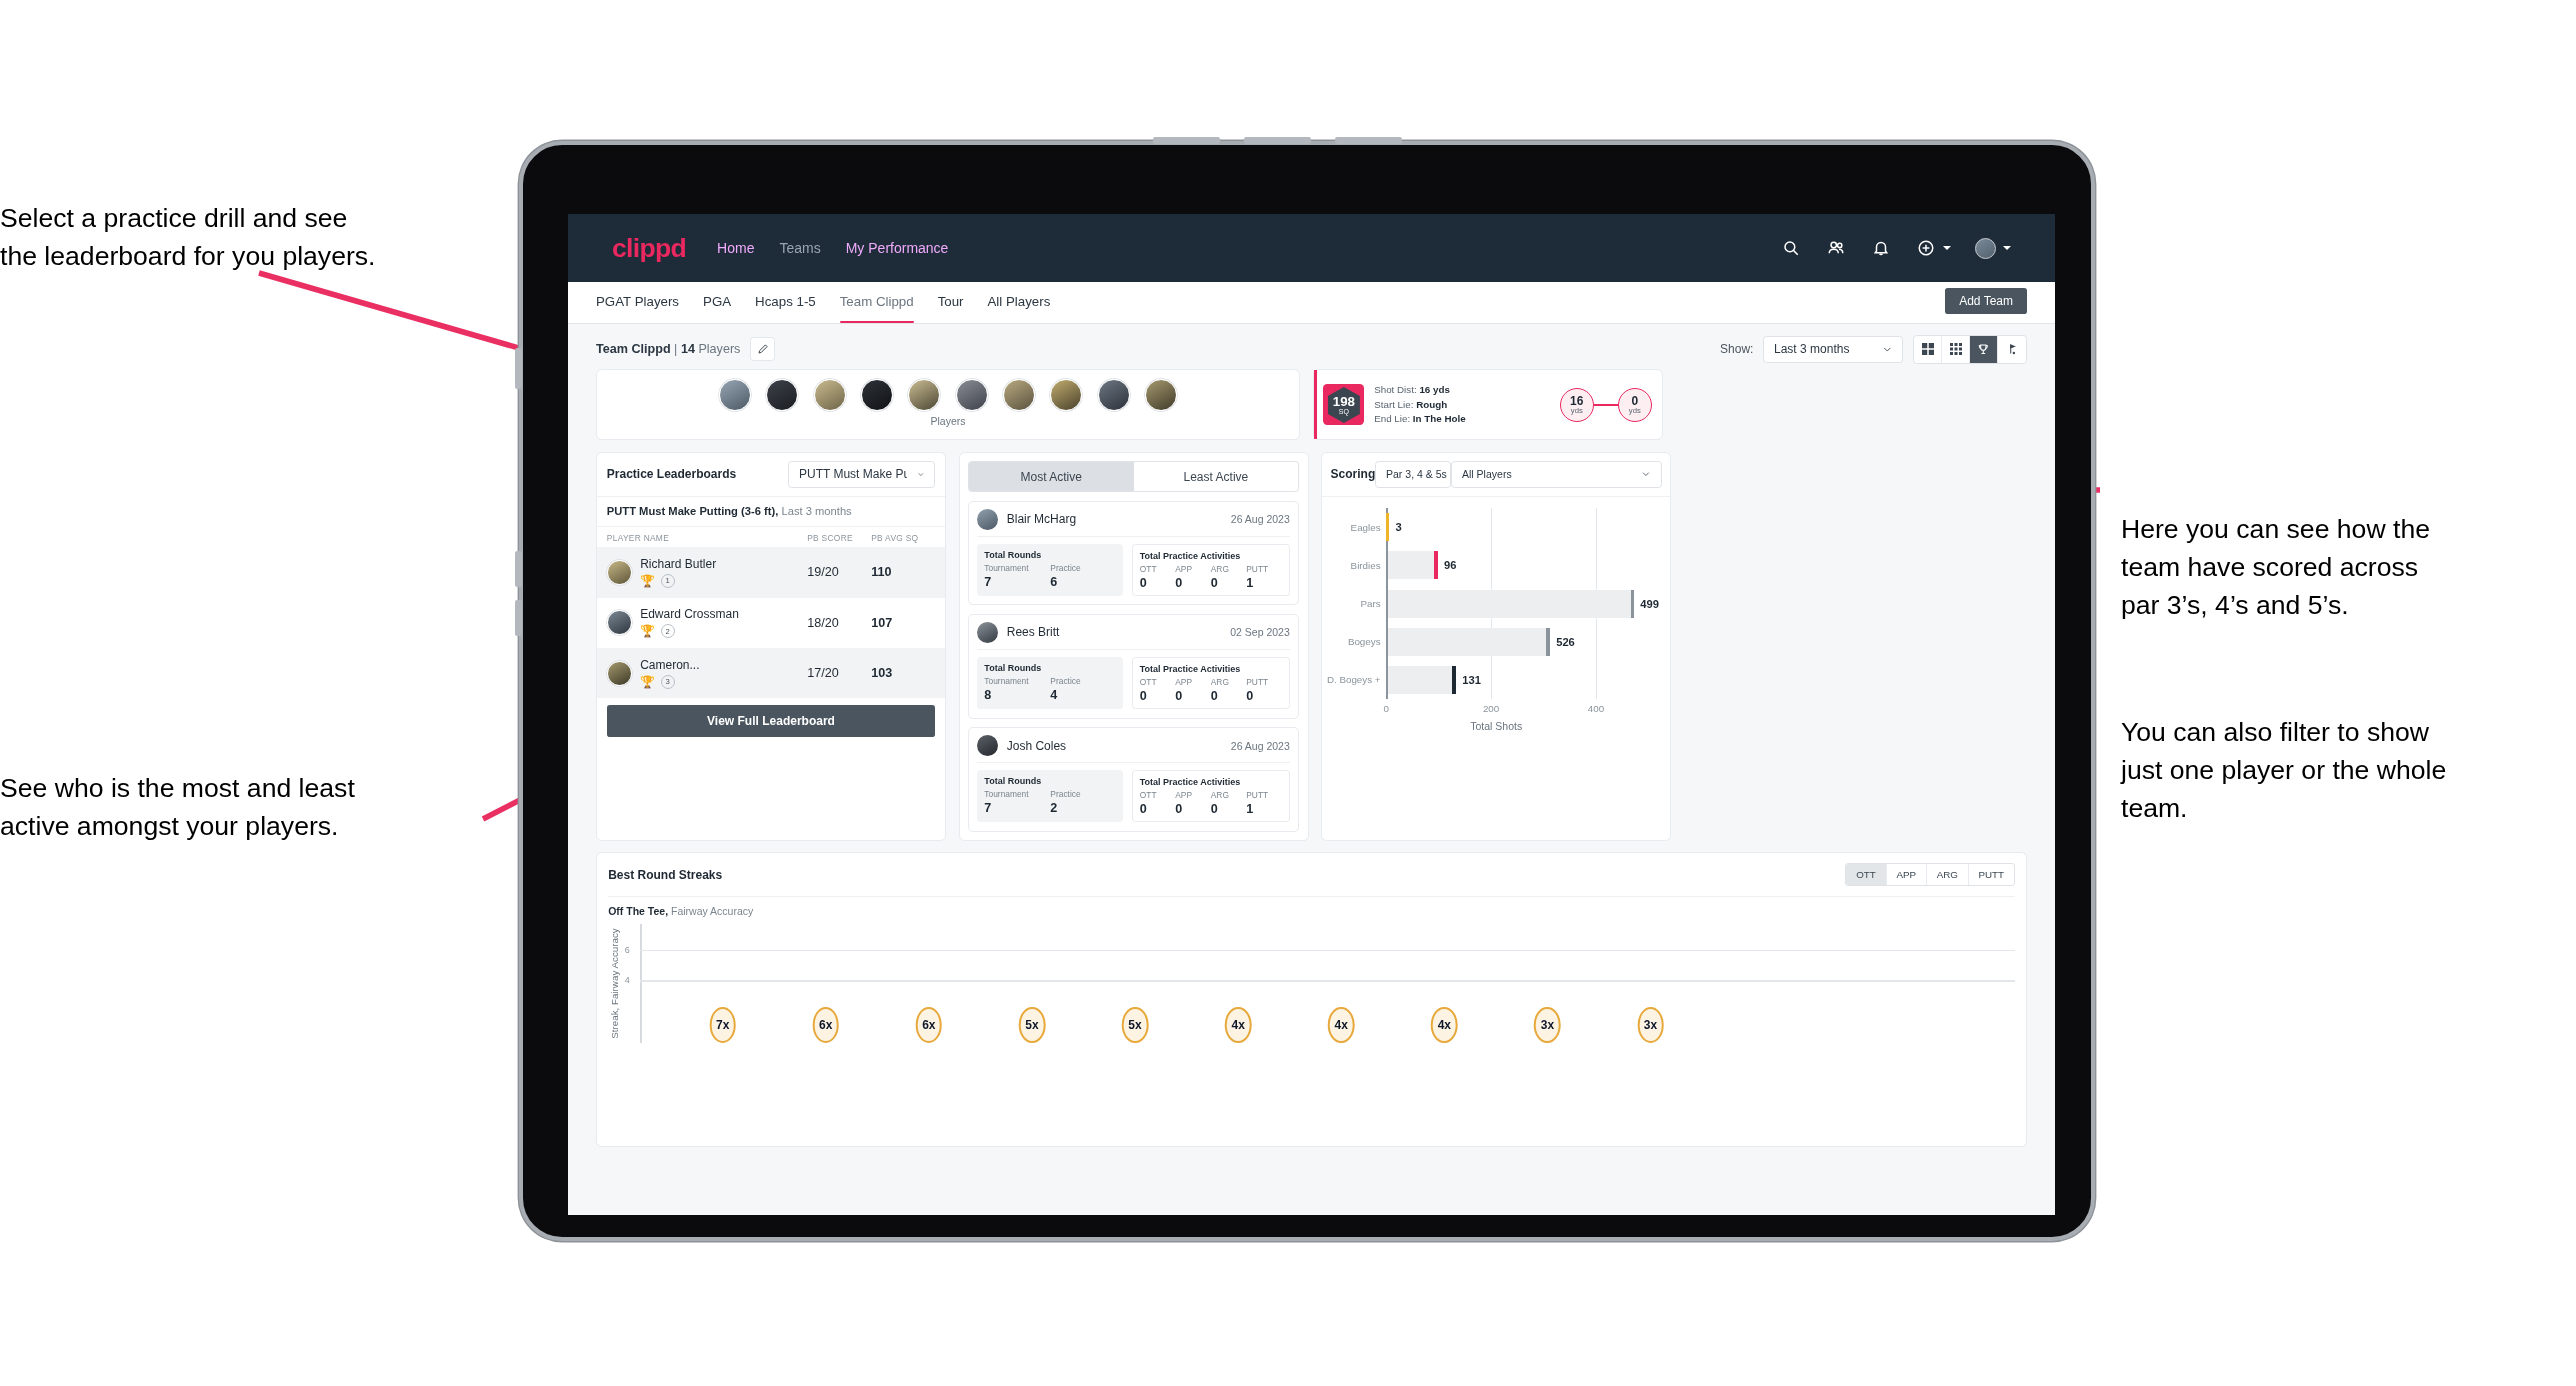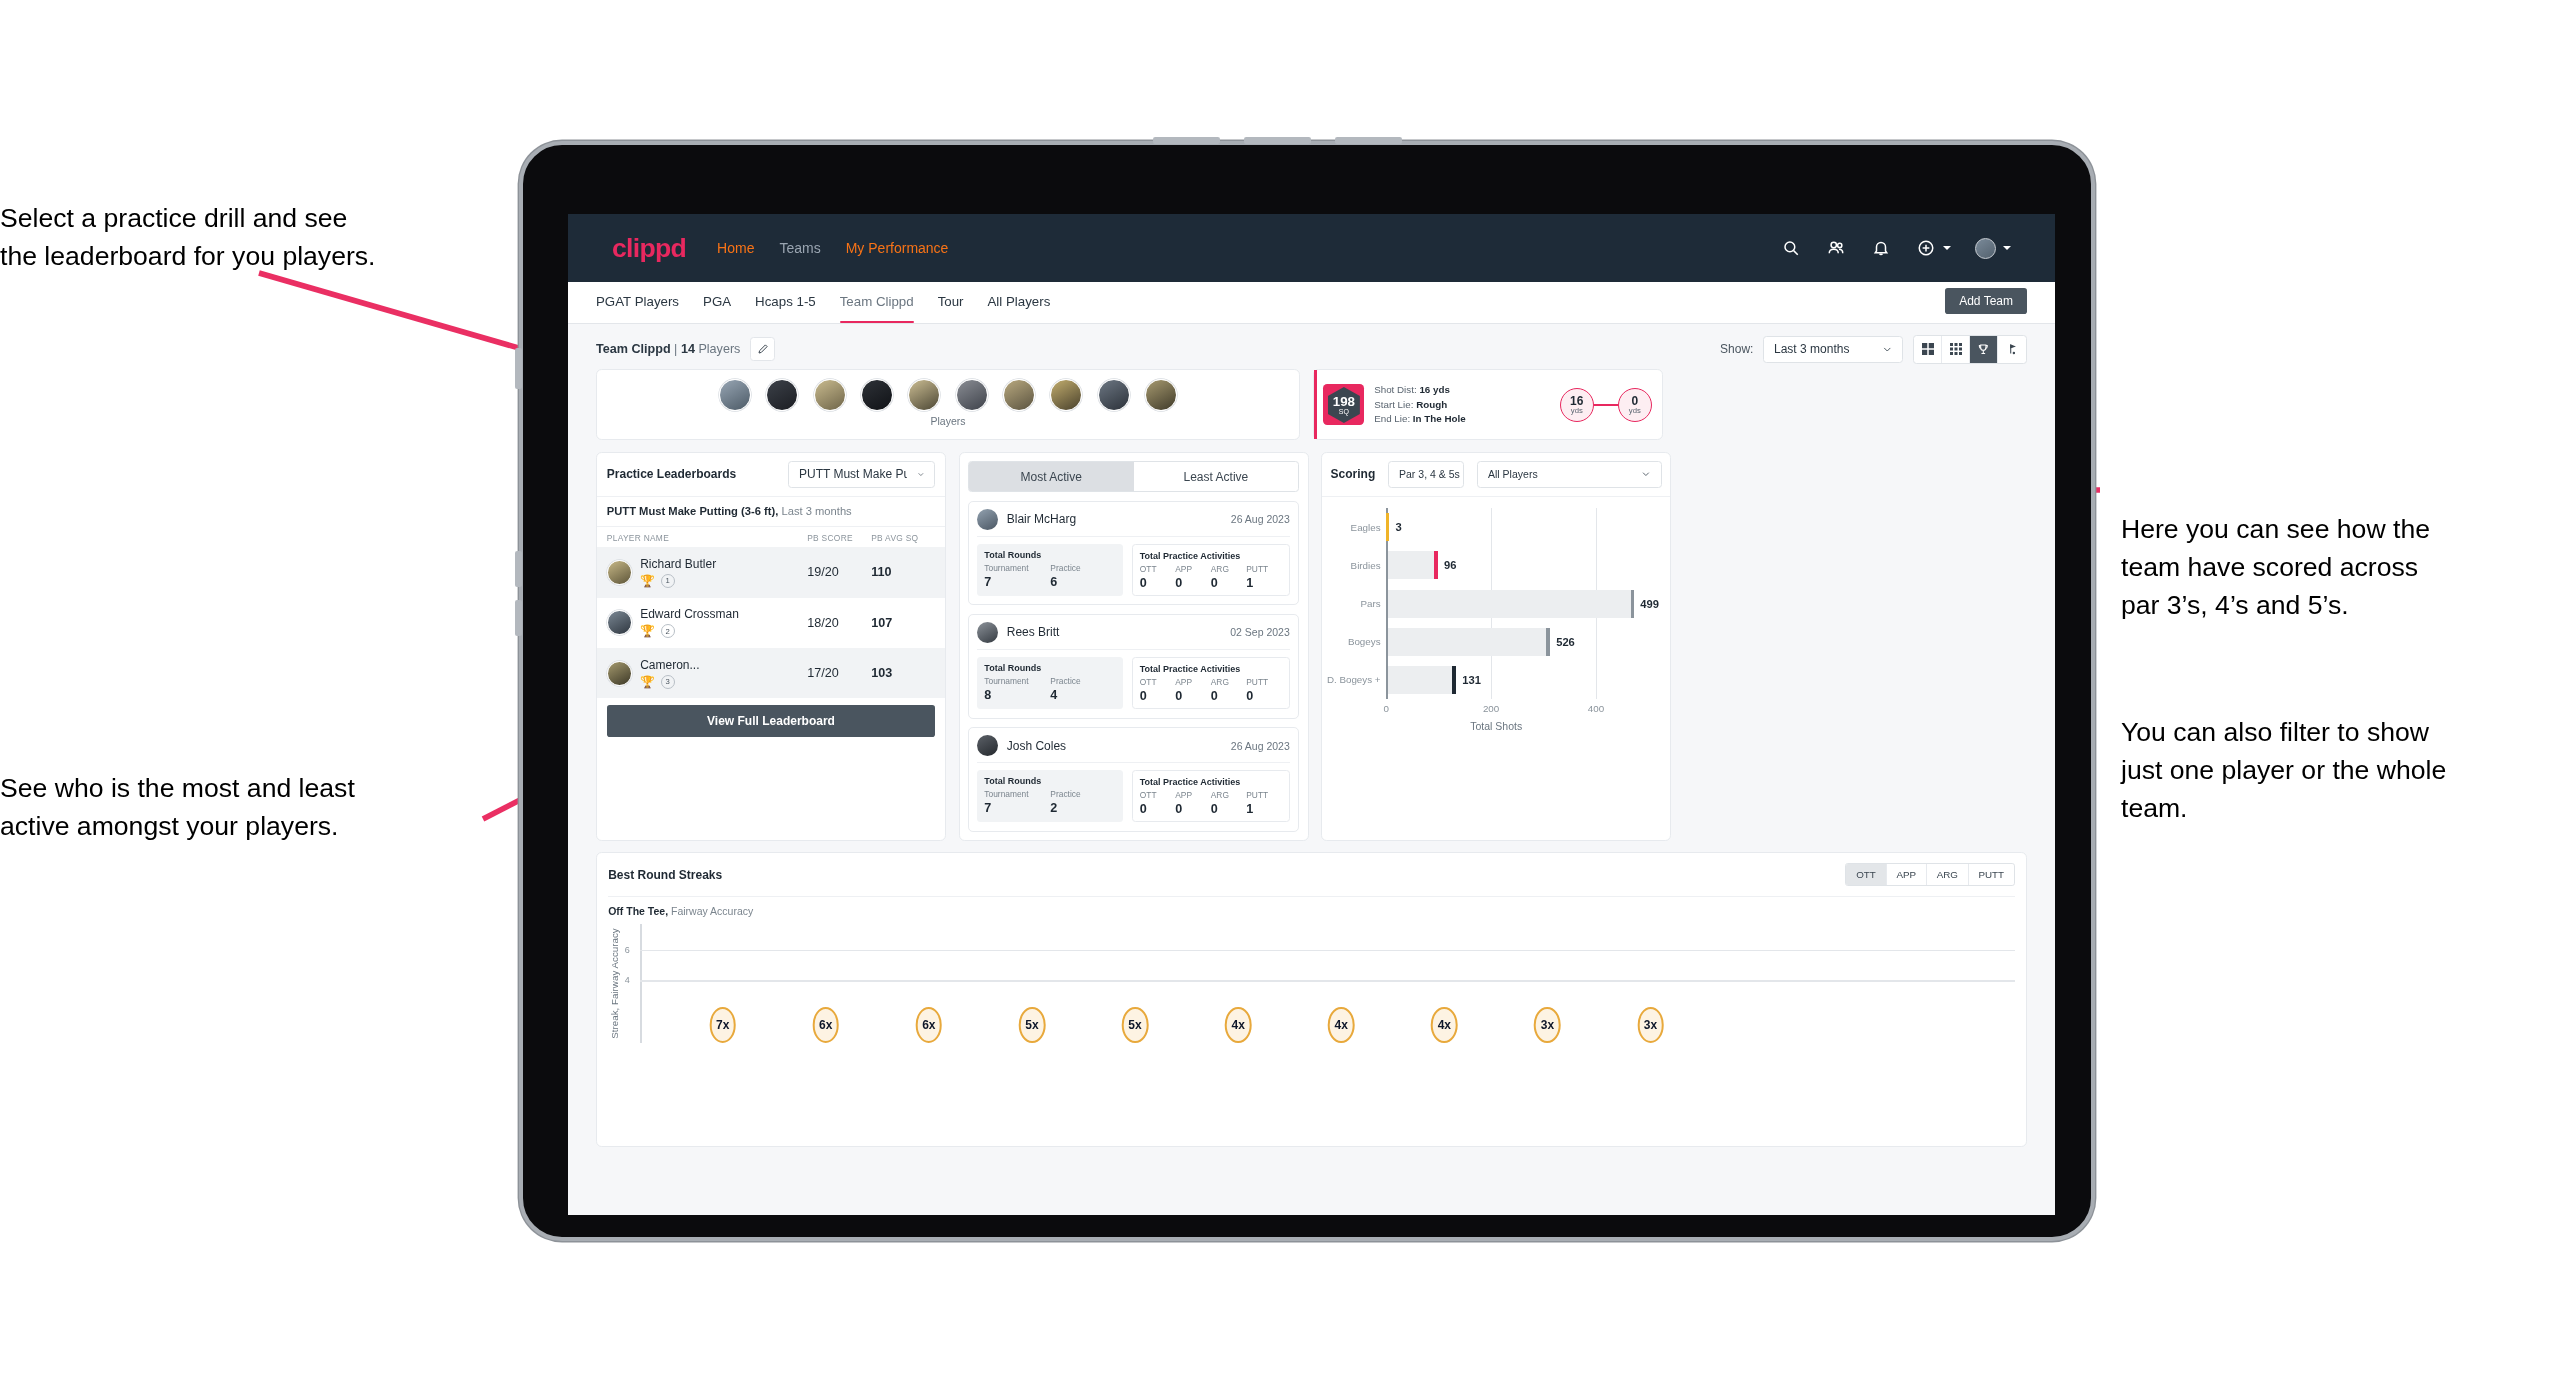--- a/index.html
+++ b/index.html
@@ -53,21 +53,21 @@
     height: 68px; background: #1e2b38;
     display: flex; align-items: center;
     padding: 0 44px;
   }
   .logo {
     color: #e8285f; font-size: 26.6px; font-weight: 700;
     letter-spacing: -0.7px; font-family: "Liberation Sans", sans-serif;
     margin-right: 31px;
   }
   .navlink {
-    color: #f97316; font-size: 14px; margin-right: 25px;
+    color: #f0abfc; font-size: 14px; margin-right: 25px;
     white-space: nowrap;
   }
   .navlink.dim { color: #9aa5b1; }
   .topnav-right { margin-left: auto; display: flex; align-items: center; gap: 24px; }
   .icon-btn { width: 21px; height: 21px; display:flex; align-items:center; justify-content:center; }
   .icon-btn svg { width: 18px; height: 18px; }
   .avatar-nav {
     width: 21px; height: 21px; border-radius: 50%;
     background: linear-gradient(145deg,#7a8a99,#53616e);
     border: 1.4px solid #c9ced4;
@@ -206,21 +206,21 @@
   .gbox.rounds { flex:0 0 146px; background:#f1f3f5; }
   .gbox.acts { flex:1; border:0.7px solid #e7eaee; }
   .gbox .ttl { font-size:9px; font-weight:700; color:#1f2933; margin-bottom:3.5px; }
   .grow { display:flex; }
   .grow.lbl div { font-size:8.4px; color:#7b858e; }
   .grow.val div { font-size:12.6px; font-weight:700; color:#1f2933; margin-top:1.4px; }
   .rounds .grow div { width:50%; }
   .acts .grow div { width:25%; }
 
   
-  .sc-head { display:flex; align-items:center; gap:13px; padding:8.4px 8.4px; border-bottom:0.7px solid #eef0f3; }
+  .sc-head { display:flex; align-items:center; gap:0; padding:8.4px 8.4px; border-bottom:0.7px solid #eef0f3; }
   .sc-title { font-size:12px; font-weight:700; color:#1f2933; }
   .sc-sel1 { width:76px; }
   .sc-sel2 { flex:1; }
   .sc-chart { position:relative; height:238px; padding:9.8px 9.8px 0 9.8px; }
   .sc-plot { position:absolute; left:64px; right:11.2px; top:11.2px; bottom:36px; }
   .sc-axis-v { position:absolute; left:0; top:0; bottom:0; width:1.4px; background:#8b949c; }
   .sc-grid { position:absolute; top:0; bottom:0; width:0.7px; background:#e3e6ea; }
   .sc-bars { position:absolute; left:1.4px; right:0; top:0; bottom:0; display:flex; flex-direction:column; justify-content:space-around; }
   .sc-barrow { position:relative; height:28px; display:flex; align-items:center; }
   .sc-ylbl { position:absolute; right:calc(100% + 7px); font-size:9.8px; color:#8b949c; white-space:nowrap; }

